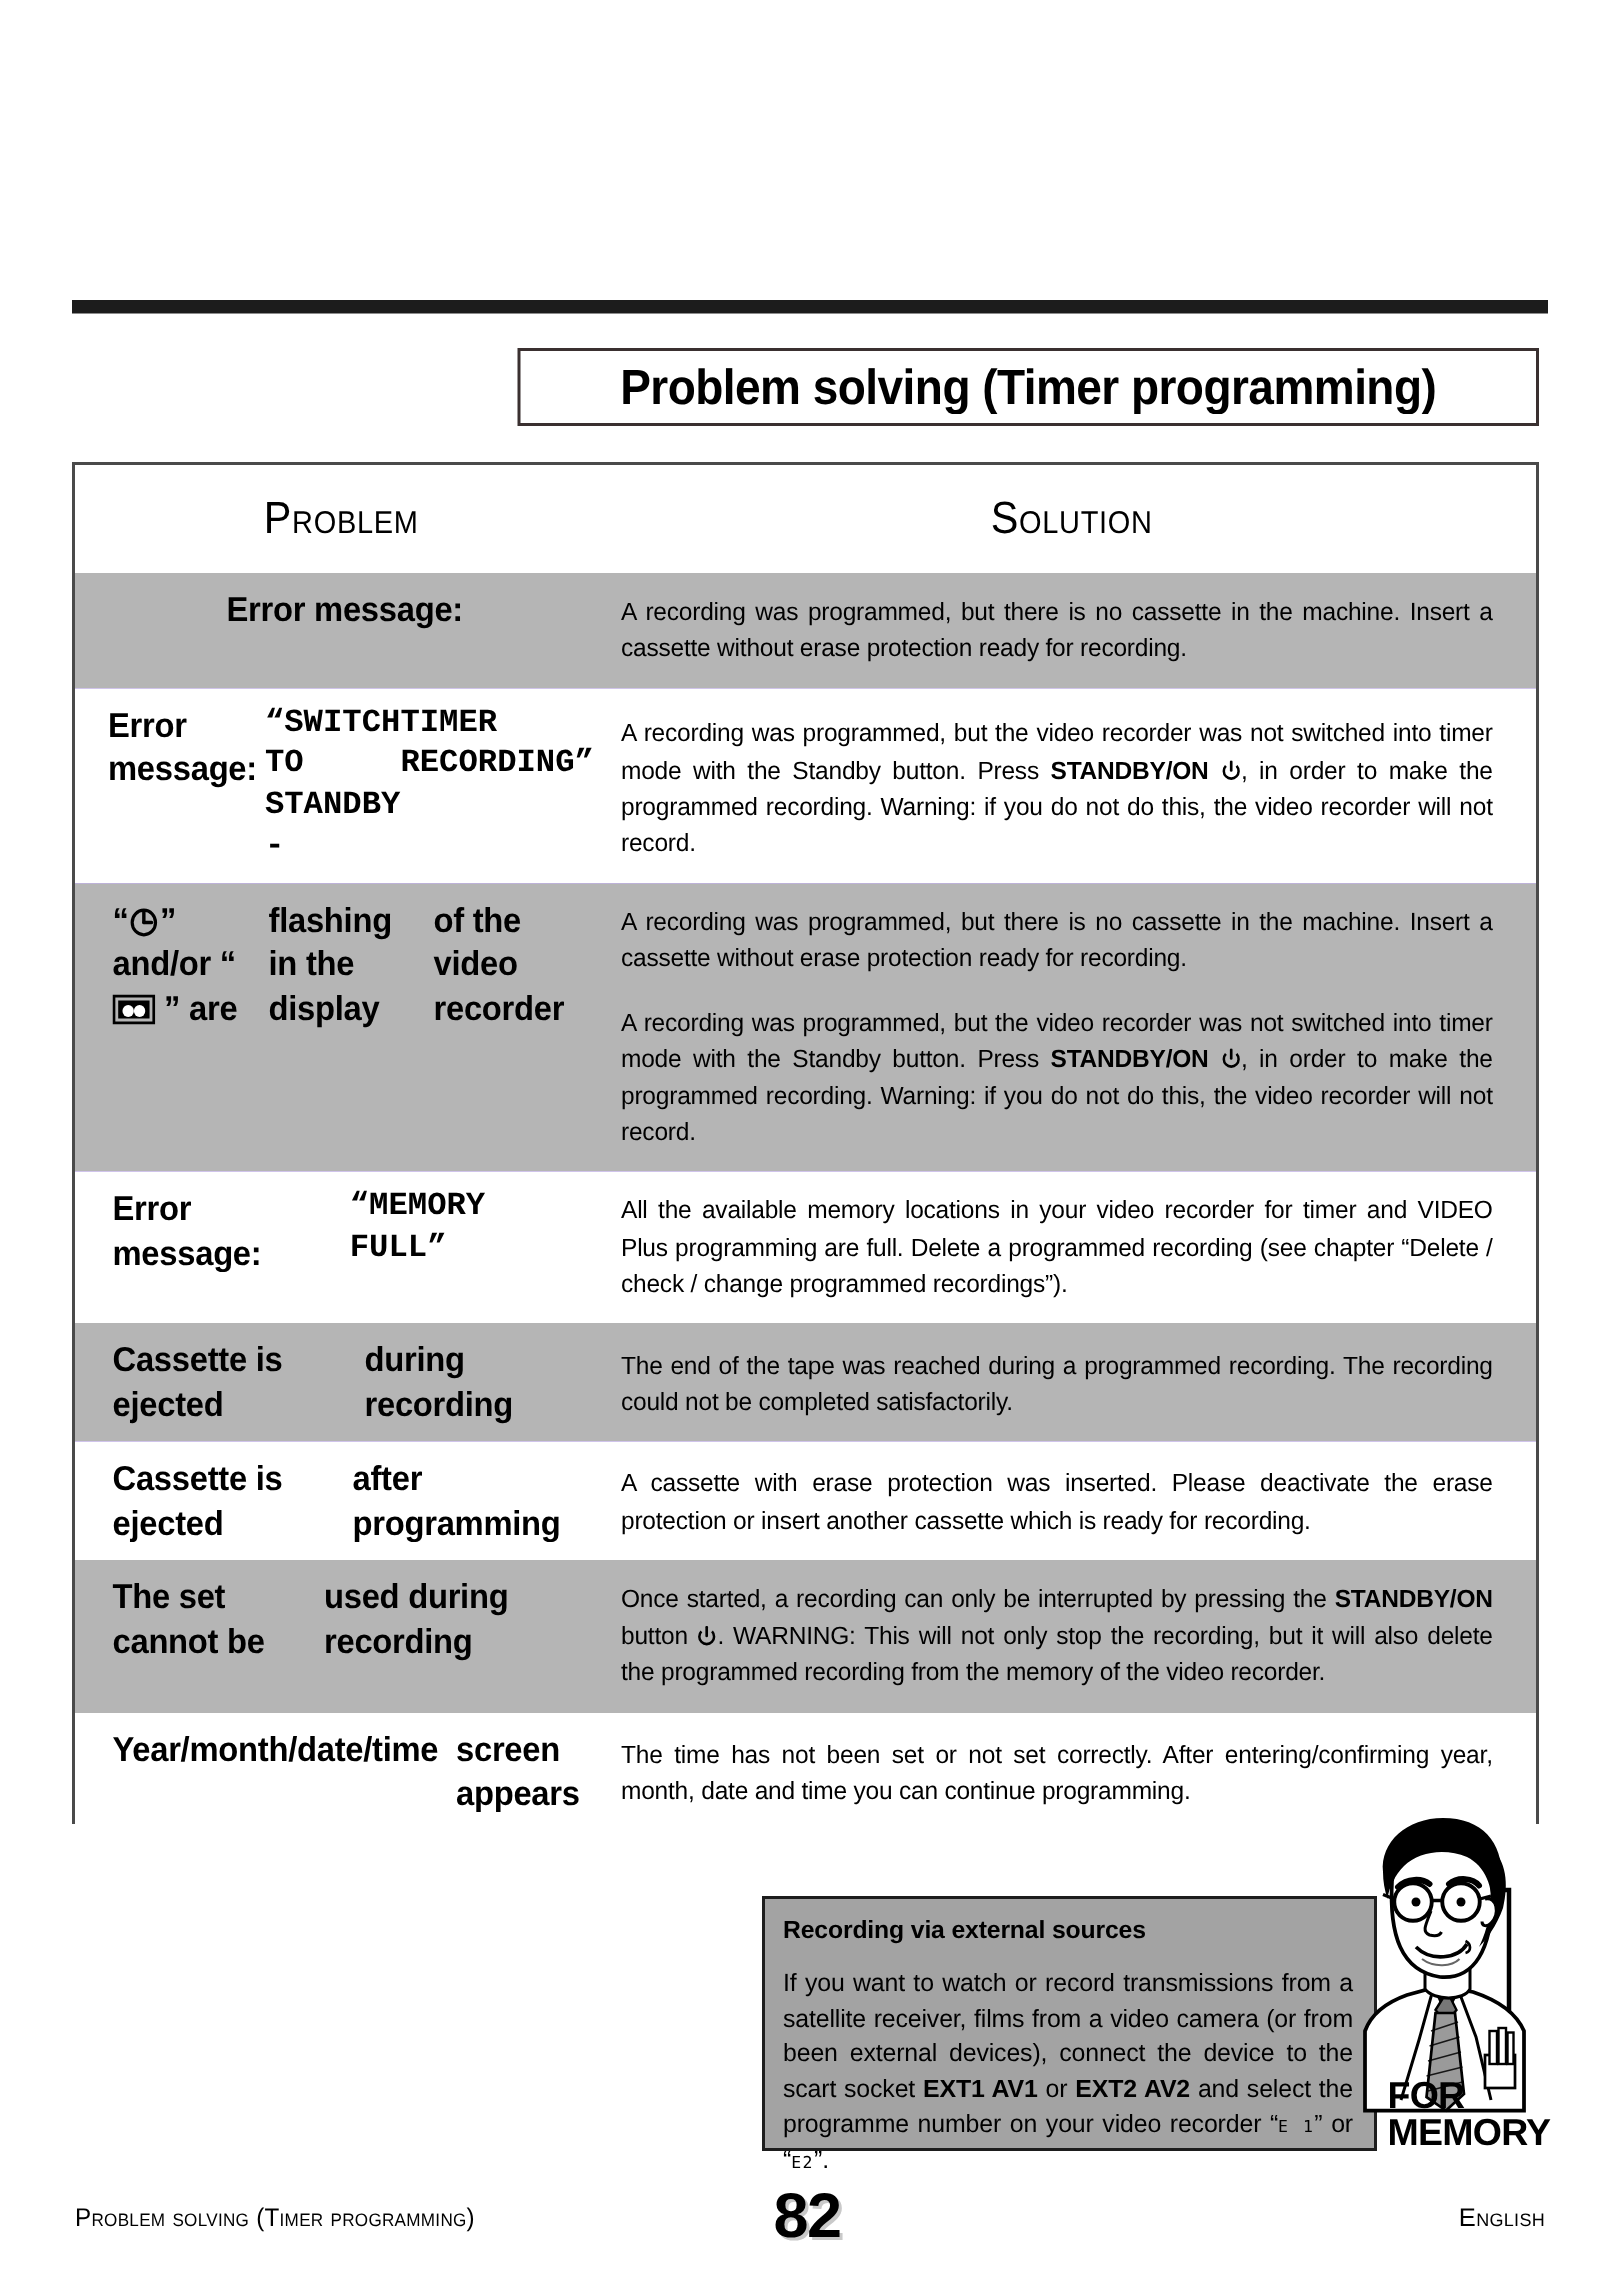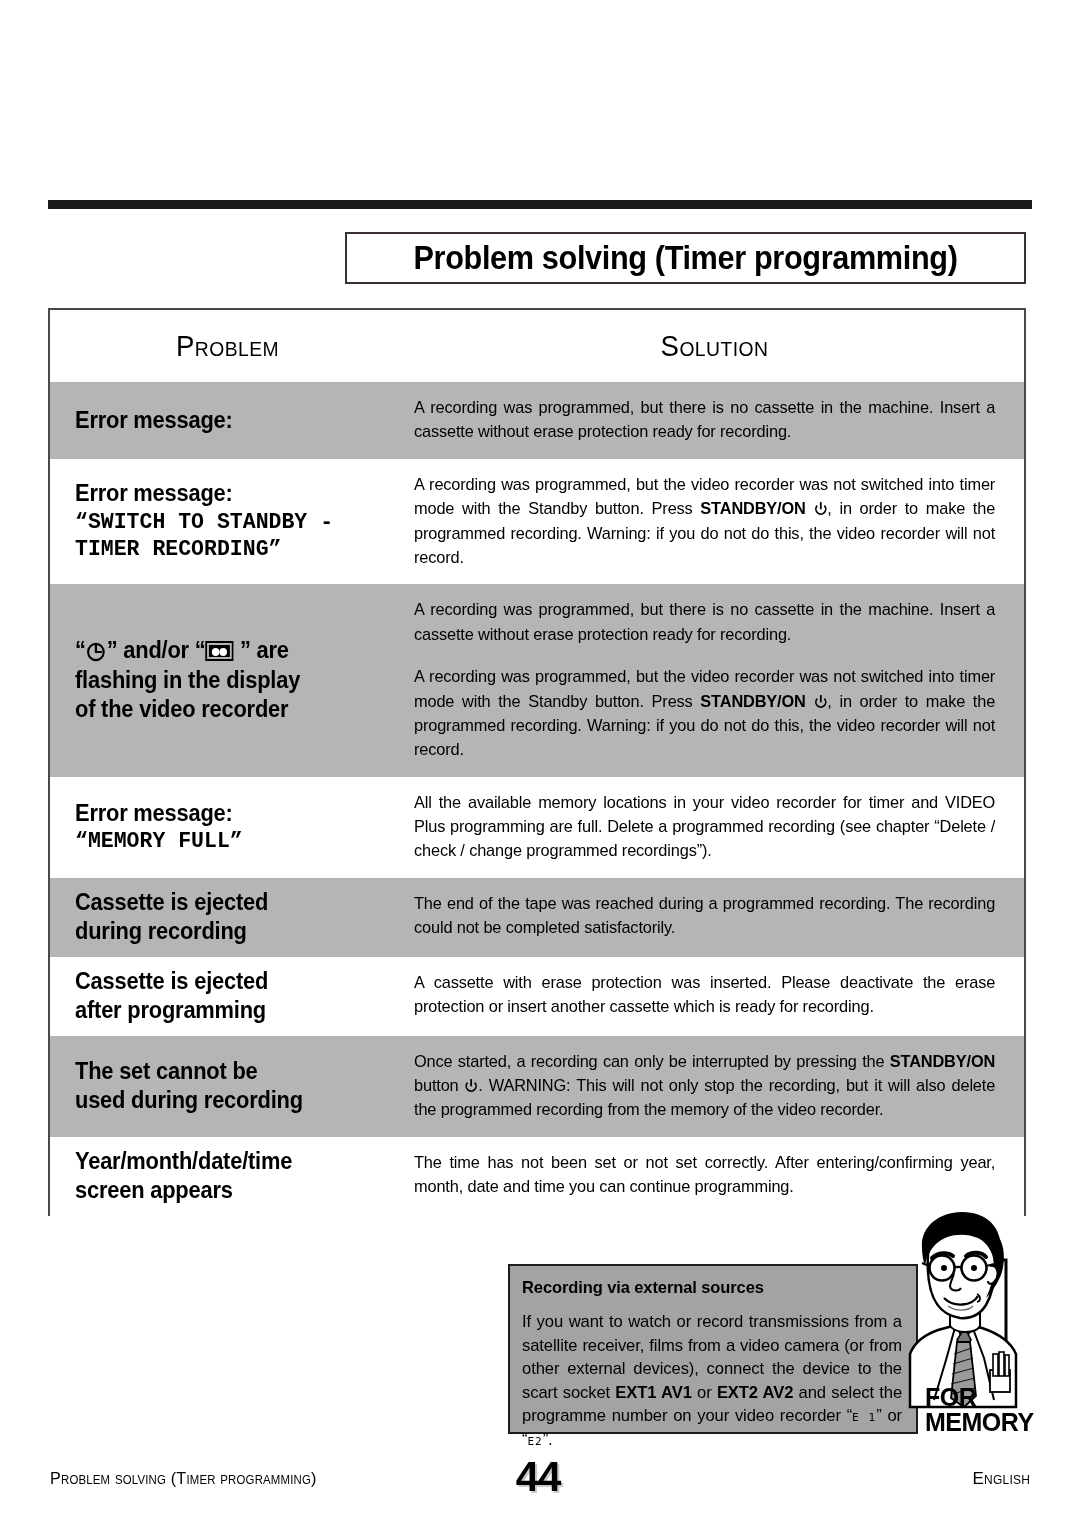--- a/index.html
+++ b/index.html
@@ -83,30 +83,30 @@
     align-items: stretch;
   }
   .row.shaded { background: #b5b5b5; }
   .row.plain  { background: #ffffff; }
 
   .cell-problem {
     width: 355px;
     box-sizing: border-box;
     padding: 10px 12px 10px 25px;
     display: flex;
-    flex-direction: column;
+    flex-direction: row;
     justify-content: center;
   }
   .cell-solution {
     width: 619px;
     box-sizing: border-box;
     padding: 14px 20px 14px 9px;
     display: flex;
     flex-direction: column;
-    justify-content: flex-start;
+    justify-content: flex-end;
   }
 
   .p-line {
     font-size: 23px;
     font-weight: bold;
     line-height: 1.28;
     letter-spacing: -0.2px;
     transform: scaleX(0.95);
     transform-origin: left center;
   }
@@ -344,21 +344,21 @@
         <div class="cell-solution">
           <div class="s-para">The time has not been set or not set correctly. After entering/confirming year, month, date and time you can continue programming.</div>
         </div>
       </div>
     </div>
 </div>
 
 <div class="expert-box">
   <div class="expert-head">Recording via external sources</div>
   <div class="expert-body">
-    <span>If you want to watch or record transmissions from a satellite receiver, films from a video camera (or from other external devices), connect the device to the scart socket </span><b>EXT1 AV1</b><span> or </span><b>EXT2 AV2</b><span> and select the programme number on your video recorder “</span><span class="lcd">E 1</span><span>” or “</span><span class="lcd">E2</span><span>”.</span>
+    <span>If you want to watch or record transmissions from a satellite receiver, films from a video camera (or from been external devices), connect the device to the scart socket </span><b>EXT1 AV1</b><span> or </span><b>EXT2 AV2</b><span> and select the programme number on your video recorder “</span><span class="lcd">E 1</span><span>” or “</span><span class="lcd">E2</span><span>”.</span>
   </div>
 </div>
 
 <div class="expert-art">
   <svg width="145" height="245" viewBox="0 0 145 245" xmlns="http://www.w3.org/2000/svg">
 
     <path d="M100 58 L108 58 L108 200" fill="none" stroke="#000" stroke-width="3"></path>
 
     <path d="M12 152 L12 205 L118 205 L118 152
              C112 138 96 130 84 126
@@ -419,15 +419,15 @@
     <path d="M92 64 C100 62 102 74 96 80 C93 83 90 82 90 79" fill="#fff" stroke="#000" stroke-width="2"></path>
   </svg>
 </div>
 <div class="for-experts">
   <div>FOR</div>
   <div>MEMORY</div>
 </div>
 
 <div class="footer">
   <div class="footer-left">Problem solving (Timer programming)</div>
-  <div class="footer-page">44</div>
+  <div class="footer-page">82</div>
   <div class="footer-right">English</div>
 </div>
 
 </body></html>

